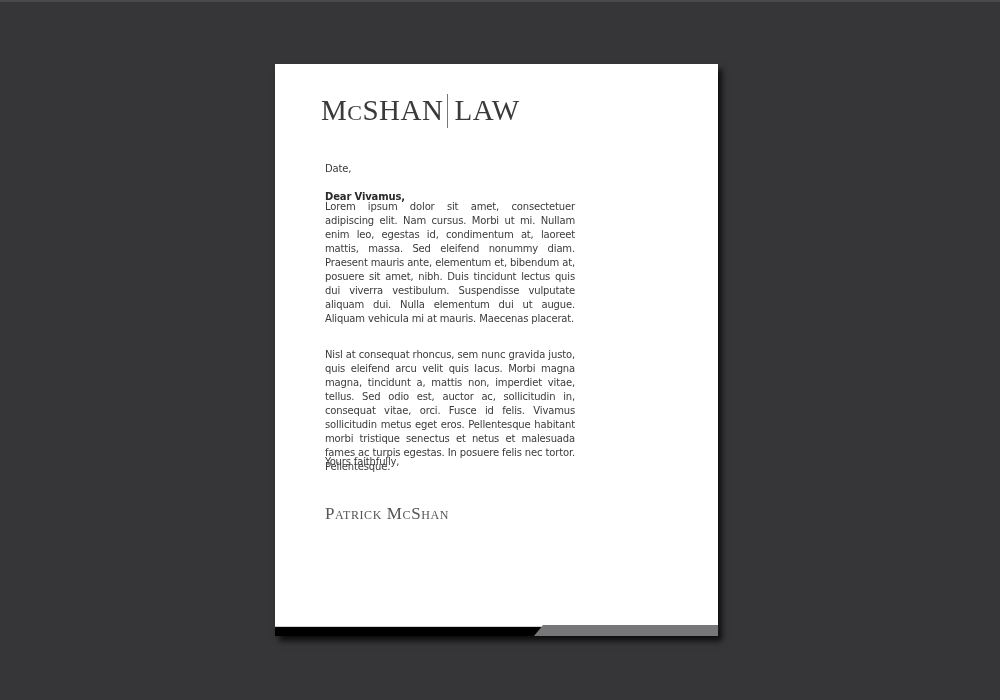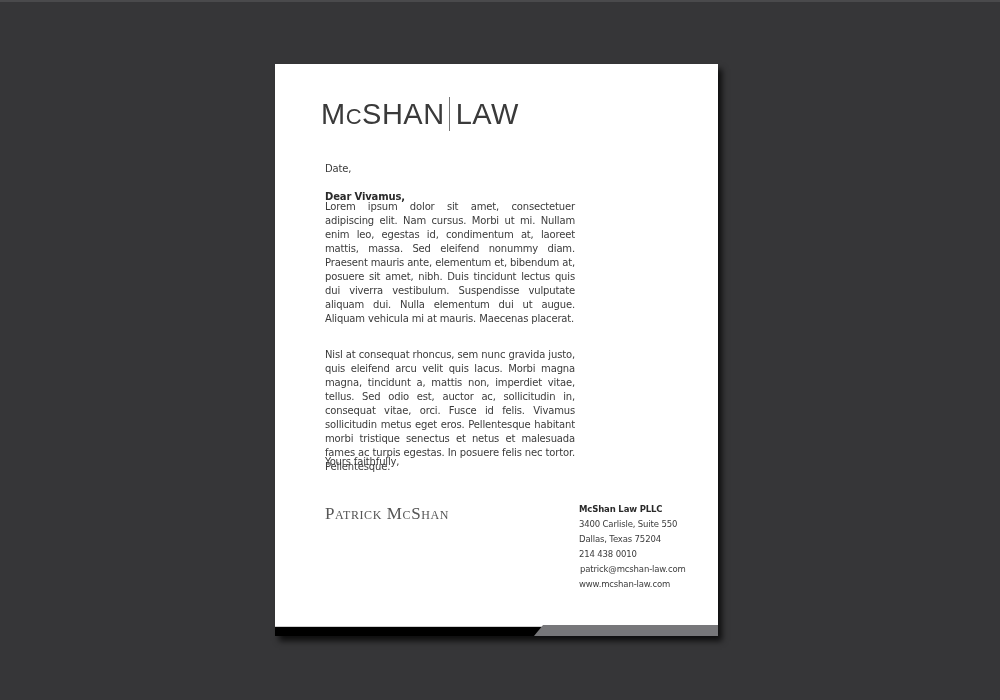--- a/index.html
+++ b/index.html
@@ -28,22 +28,21 @@
       height: 572px;
       background: #ffffff;
       box-shadow: 4px 5px 6px rgba(0,0,0,0.75);
     }
     .logo {
       position: absolute;
       left: 46px;
       top: 30px;
       height: 40px;
       display: flex;
-      align-items: center;
-      font-family: Liberation Sans, sans-serif;
+      font-family: Liberation Serif, serif;
       color: #3a3a3a;
       font-size: 29px;
       letter-spacing: 0.5px;
       white-space: nowrap;
     }
     .logo .sc {
       font-size: 22px;
       letter-spacing: 0.5px;
     }
     .logo .bar {
@@ -130,25 +129,17 @@
   </div>
 
   <div class="body-text date">Date,</div>
   <div class="body-text salutation">Dear Vivamus,</div>
   <div class="body-text para1">Lorem ipsum dolor sit amet, consectetuer adipiscing elit. Nam cursus. Morbi ut mi. Nullam enim leo, egestas id, condimentum at, laoreet mattis, massa. Sed eleifend nonummy diam. Praesent mauris ante, elementum et, bibendum at, posuere sit amet, nibh. Duis tincidunt lectus quis dui viverra vestibulum. Suspendisse vulputate aliquam dui. Nulla elementum dui ut augue. Aliquam vehicula mi at mauris. Maecenas placerat.</div>
   <div class="body-text para2">Nisl at consequat rhoncus, sem nunc gravida justo, quis eleifend arcu velit quis lacus. Morbi magna magna, tincidunt a, mattis non, imperdiet vitae, tellus. Sed odio est, auctor ac, sollicitudin in, consequat vitae, orci. Fusce id felis. Vivamus sollicitudin metus eget eros. Pellentesque habitant morbi tristique senectus et netus et malesuada fames ac turpis egestas. In posuere felis nec tortor. Pellentesque.</div>
   <div class="body-text closing">Yours faithfully,</div>
 
   <div class="signature">Patrick McShan</div>
 
-  <div class="contact">
-    <div class="firm">McShan Law PLLC</div>
-    <div>3400 Carlisle, Suite 550</div>
-    <div>Dallas, Texas 75204</div>
-    <div>214 438 0010</div>
-    <div style="padding-left:1px;">patrick@mcshan-law.com</div>
-    <div>www.mcshan-law.com</div>
-  </div>
 
   <div class="footer-line"></div>
   <div class="footer-black"></div>
   <div class="footer-gray"></div>
 </div>
 
 </body></html>

